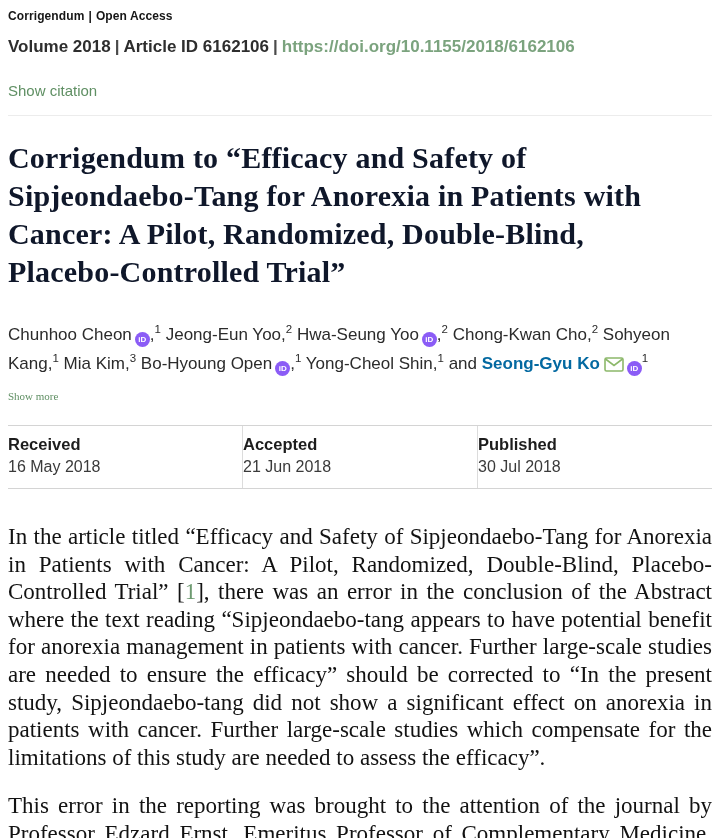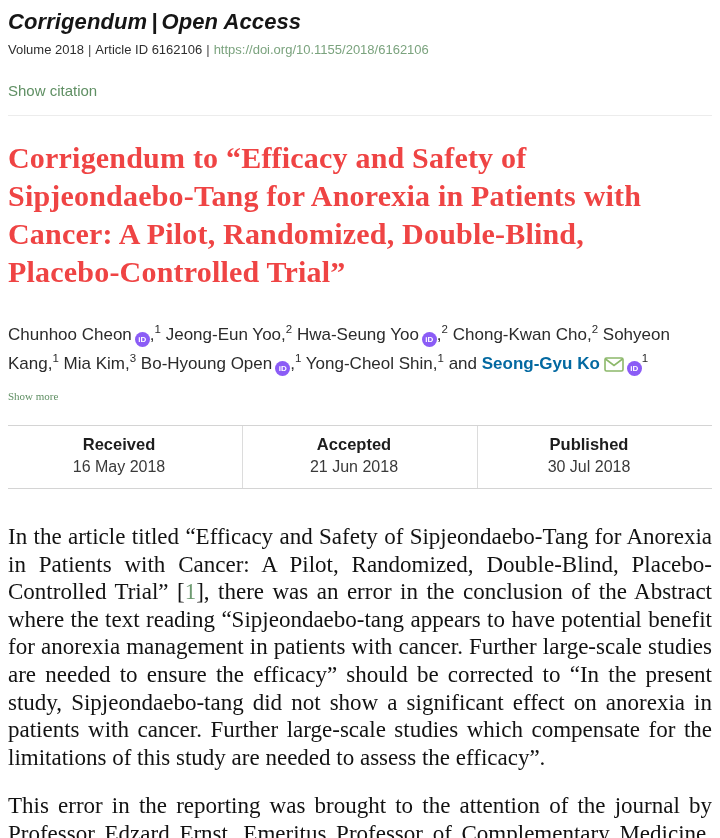--- a/index.html
+++ b/index.html
@@ -5,38 +5,38 @@
   * { margin: 0; padding: 0; box-sizing: border-box; }
   html, body { background: #ffffff; }
   body {
     width: 720px; height: 838px; overflow: hidden;
     font-family: "Liberation Sans", sans-serif;
     color: #1c1c1c;
   }
   .page { padding: 9px 8px 0 8px; }
 
   
-  .meta-line1 { font-size: 22px; font-weight: bold; color: #161616; letter-spacing: 0.1px; font-style: italic; }
+  .meta-line1 { font-size: 12px; font-weight: bold; color: #161616; letter-spacing: 0.1px; }
   .meta-line1 .pipe { font-weight: bold; color: #161616; padding: 0 4px; }
-  .meta-line2 { margin-top: 7px; font-size: 13px; color: #2e2e2e; }
+  .meta-line2 { margin-top: 14px; font-size: 17px; color: #2e2e2e; font-weight: bold; }
   .meta-line2 .pipe { color: #4a4a4a; padding: 0 4px; }
   a { text-decoration: none; cursor: pointer; }
   .doi-link { color: #7ba37e; }
   .show-citation { display: inline-block; margin-top: 25px; font-size: 15px; color: #5f8f63; }
 
   .divider { border: none; border-top: 1px solid #ececec; margin-top: 15px; }
 
   
   .title {
     margin-top: 23px;
     font-family: "Liberation Serif", serif;
     font-weight: bold;
     font-size: 30px;
     line-height: 38px;
-    color: #ef4444;
+    color: #0f172a;
     letter-spacing: 0.2px;
     padding-right: 30px;
   }
 
   
   .authors {
     margin-top: 29px;
     font-size: 17px;
     line-height: 29px;
     color: #2b2b2b;
@@ -52,21 +52,21 @@
   }
   .email-icon { display: inline-block; vertical-align: -3px; margin-left: 4px; }
   .show-more { display: inline-block; margin-top: 9px; font-size: 11px; color: #5f8f63; font-family: Liberation Serif, serif; }
 
   
   .dates {
     display: flex; margin-top: 21px;
     border-top: 1px solid #d4d4d4; border-bottom: 1px solid #d4d4d4;
   }
   .dates-cell {
-    flex: 1; text-align: center; padding: 9px 12px 12px 0;
+    flex: 1; text-align: left; padding: 9px 12px 12px 0;
     border-right: 1px solid #dcdcdc;
   }
   .dates-cell:last-child { border-right: none; }
   .dates-label { font-size: 16.5px; font-weight: bold; color: #1d1d1d; }
   .dates-value { margin-top: 4px; font-size: 16px; color: #3a3a3a; }
 
   
   .body-text {
     margin-top: 34px;
     font-family: "Liberation Serif", serif;

